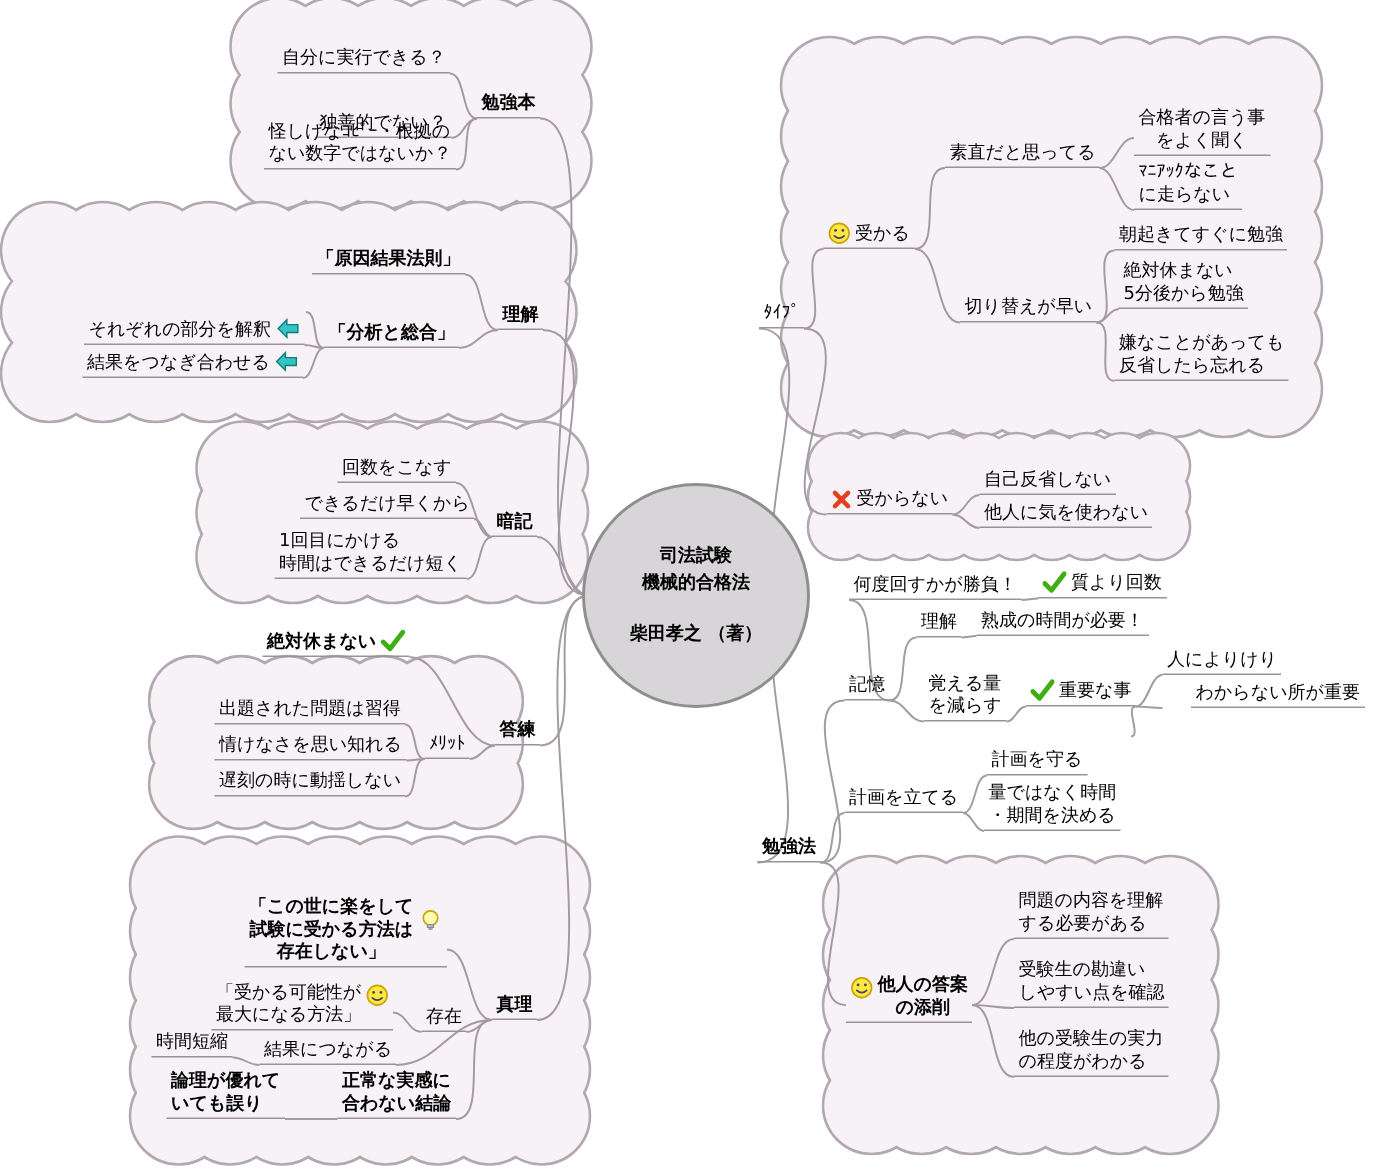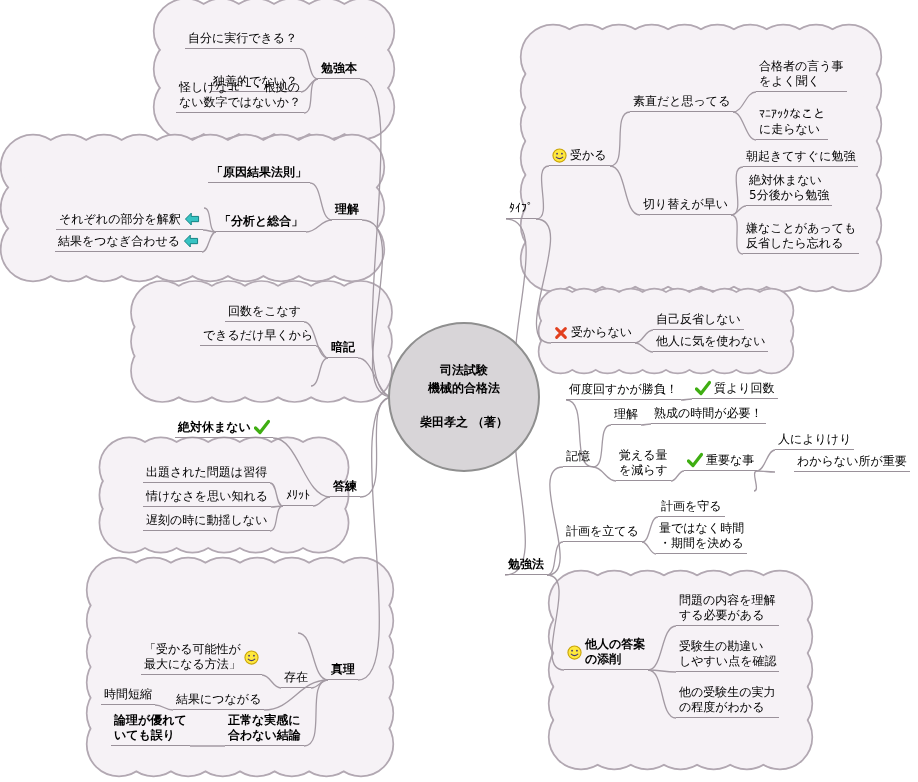--- a/index.html
+++ b/index.html
@@ -4,21 +4,21 @@
 <style>
   html,body{margin:0;padding:0;background:#fff;}
   #stage{position:relative;width:918px;height:782px;background:#fff;overflow:hidden;
          font-family:"DejaVu Sans","Liberation Sans",sans-serif;font-size:12px;color:#000;}
   #bg{position:absolute;left:0;top:0;z-index:0;}
   .node{position:absolute;display:flex;align-items:center;gap:3px;
         padding:1px 3px 2px 3px;border-bottom:1px solid #9a919a;
         line-height:1.25;white-space:pre;z-index:2;}
   .node>span{display:block;}
   .b{font-weight:bold;}
-  .c>span{}
+  .c>span{text-align:center;margin-top:12px;}
   .root{position:absolute;left:388px;top:322px;width:148px;height:146px;z-index:2;
         display:flex;align-items:center;justify-content:center;text-align:center;
         background:#d8d5d8;border:2px solid #8f8f8f;border-radius:50%;
         font-weight:bold;white-space:pre;line-height:1.45;}
   .icon{flex:0 0 auto;}
   #defs{position:absolute;width:0;height:0;overflow:hidden;}
 </style>
 </head>
 <body>
 
@@ -462,31 +462,38 @@
   <div class="node" id="n-sorezore" style="left:56px;top:211px"><span>それぞれの部分を解釈</span><svg class="icon" width="16" height="15" viewBox="0 0 16 16">
         <use href="#i-back"></use>
       </svg></div>
   <div class="node" id="n-kekka_tsunagi" style="left:55px;top:233px"><span>結果をつなぎ合わせる</span><svg class="icon" width="16" height="15" viewBox="0 0 16 16">
         <use href="#i-back"></use>
       </svg></div>
 
   <div class="node b" id="n-anki" style="left:328px;top:339px"><span>暗記</span></div>
   <div class="node" id="n-kaisuu" style="left:225px;top:303px"><span>回数をこなす</span></div>
   <div class="node" id="n-dekirudake" style="left:200px;top:327px"><span>できるだけ早くから</span></div>
+  <div class="node" id="n-ikkaime" style="left:183px;top:352px"><span>1回目にかける
+時間はできるだけ短く</span></div>
 
   <div class="node b" id="n-touren" style="left:330px;top:478px"><span>答練</span></div>
   <div class="node b" id="n-zettai" style="left:175px;top:418px"><span>絶対休まない</span><svg class="icon" width="16" height="16" viewBox="0 0 16 16">
         <use href="#i-check"></use>
       </svg></div>
   <div class="node" id="n-merit" style="left:283px;top:487px"><span>ﾒﾘｯﾄ</span></div>
   <div class="node" id="n-shutsudai" style="left:143px;top:464px"><span>出題された問題は習得</span></div>
   <div class="node" id="n-nasakenasa" style="left:143px;top:488px"><span>情けなさを思い知れる</span></div>
   <div class="node" id="n-chikoku" style="left:143px;top:512px"><span>遅刻の時に動揺しない</span></div>
 
   <div class="node b" id="n-shinri" style="left:328px;top:661px"><span>真理</span></div>
+  <div class="node b c" id="n-konoyo" style="left:163px;top:584px"><span>「この世に楽をして
+試験に受かる方法は
+存在しない」</span><svg class="icon" width="16" height="16" viewBox="0 0 16 16">
+        <use href="#i-bulb"></use>
+      </svg></div>
   <div class="node" id="n-sonzai" style="left:281px;top:669px"><span>存在</span></div>
   <div class="node c" id="n-ukaru_kanousei" style="left:141px;top:641px"><span>「受かる可能性が
 最大になる方法」</span><svg class="icon" width="15" height="15" viewBox="0 0 16 16">
         <use href="#i-smiley"></use>
       </svg></div>
   <div class="node" id="n-kekkani" style="left:173px;top:691px"><span>結果につながる</span></div>
   <div class="node" id="n-jitan" style="left:101px;top:686px"><span>時間短縮</span></div>
   <div class="node b" id="n-seijou" style="left:225px;top:712px"><span>正常な実感に
 合わない結論</span></div>
   <div class="node b" id="n-ronri" style="left:111px;top:712px"><span>論理が優れて

